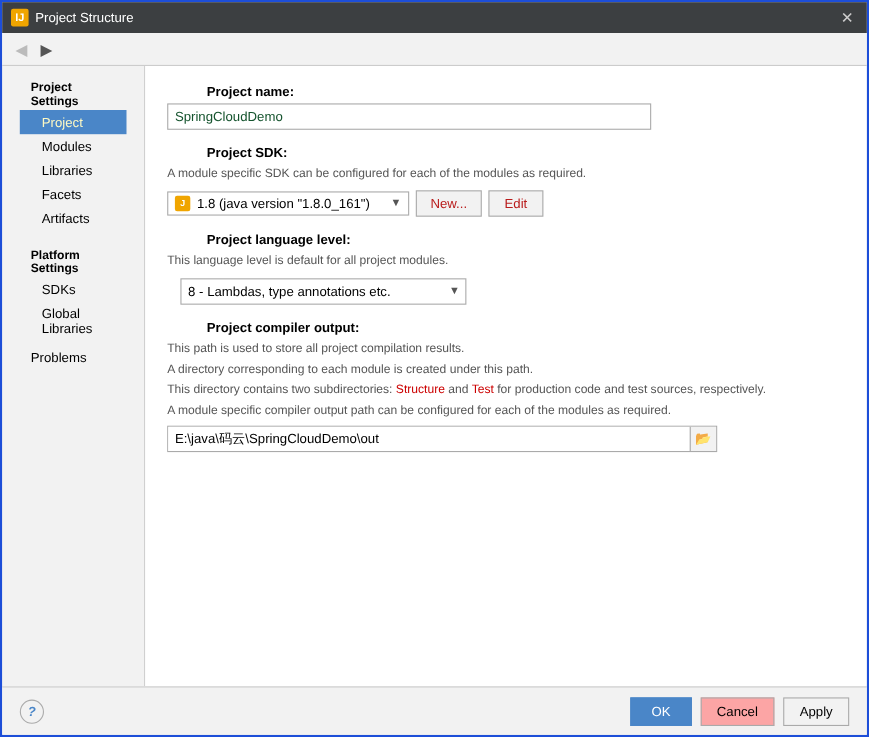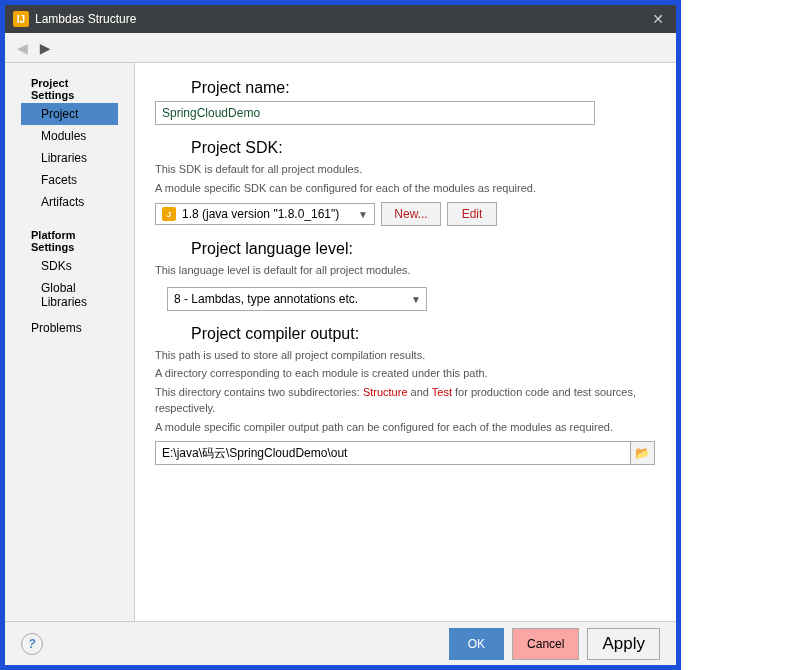--- a/index.html
+++ b/index.html
@@ -6,24 +6,24 @@
     body {
       font-family: 'Segoe UI', Arial, sans-serif;
       font-size: 12px;
       background: #fff;
       color: #000;
       width: 790px;
       height: 670px;
       overflow: hidden;
     }
     .dialog {
-      width: 681px;
+      width: 790px;
       height: 670px;
       background: #f2f2f2;
-      border: 5px solid #1d4ed8;
+      border: 2px solid #1d4ed8;
       display: flex;
       flex-direction: column;
     }
     .title-bar {
       background: #3c3f41;
       color: #fff;
       display: flex;
       align-items: center;
       padding: 4px 8px;
       height: 28px;
@@ -92,34 +92,34 @@
     }
     .sidebar-item {
       padding: 4px 10px 4px 20px;
       cursor: pointer;
       font-size: 12px;
       color: #000;
       border-radius: 0;
     }
     .sidebar-item.active {
       background: #4a86c8;
-      color: #000000;
+      color: #fef9c3;
     }
     .sidebar-problems {
       margin-top: 8px;
     }
     .content-panel {
       flex: 1;
       padding: 16px 20px;
       overflow-y: auto;
       background: #fff;
     }
     .field-label {
-      font-weight: normal;
-      font-size: 16px;
+      font-weight: bold;
+      font-size: 12px;
       margin-bottom: 4px;
       color: #000;
       padding-left: 36px;
     }
     .text-input {
       width: 100%;
       border: 1px solid #aaa;
       padding: 4px 6px;
       font-size: 12px;
       font-family: inherit;
@@ -274,39 +274,39 @@
       padding: 5px 14px;
       font-size: 12px;
       border: 1px solid #aaa;
       background: #fca5a5;
       color: #000;
       cursor: pointer;
       font-family: inherit;
     }
     .btn-apply {
       padding: 5px 14px;
-      font-size: 17px;
+      font-size: 12px;
       border: 1px solid #aaa;
       background: #f2f2f2;
       color: #000;
       cursor: pointer;
       font-family: inherit;
     }
     .highlight-red { color: #c00; }
   </style>
 </head>
 <body>
 
 <div class="dialog">
 
   <div class="title-bar">
     <div class="title-bar-icon">
       <span>IJ</span>
     </div>
-    <span class="title-bar-text">Lambdas Structure</span>
+    <span class="title-bar-text">Project Structure</span>
     <span class="title-bar-close">✕</span>
   </div>
 
   <div class="toolbar">
     <button class="toolbar-btn disabled">◀</button>
     <button class="toolbar-btn">▶</button>
   </div>
 
   <div class="main-content">
 
@@ -327,21 +327,20 @@
 
     <div class="content-panel">
 
       
       <div class="field-label">Project name:</div>
       <input class="text-input" type="text" value="SpringCloudDemo" style="max-width: 440px;">
 
       
       <div class="section-divider">
         <div class="field-label">Project SDK:</div>
-        <div class="info-text">This SDK is default for all project modules.</div>
         <div class="info-text">A module specific SDK can be configured for each of the modules as required.</div>
         <div class="sdk-row">
           <div class="sdk-select">
             <span class="sdk-select-icon">J</span>
             <span class="sdk-select-text">1.8 (java version "1.8.0_161")</span>
             <span class="sdk-select-arrow">▼</span>
           </div>
           <button class="btn btn-new">New...</button>
           <button class="btn btn-edit">Edit</button>
         </div>

